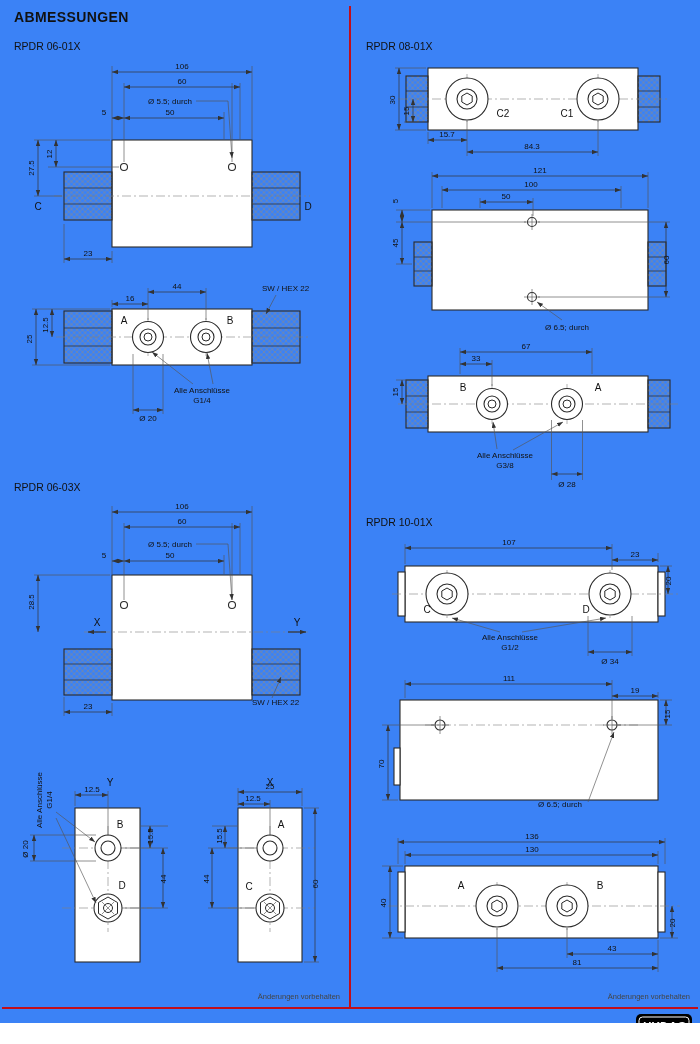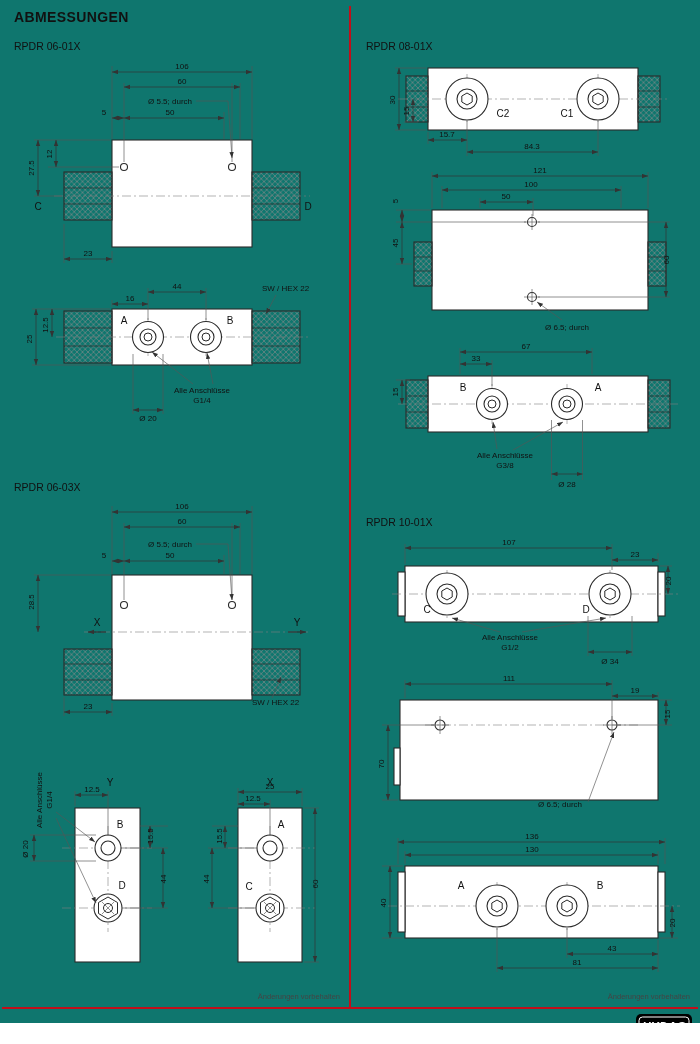--- a/index.html
+++ b/index.html
@@ -1,16 +1,16 @@
 <!DOCTYPE html>
 <html><head>
 <meta charset="utf-8">
 <style>
   html,body{margin:0;padding:0;background:#ffffff}
-  .wrap{position:relative;width:700px;height:1023px;background:#0f766e;font-family:"Liberation Sans",sans-serif;overflow:hidden}
+  .wrap{position:relative;width:700px;height:1023px;background:#3b82f6;font-family:"Liberation Sans",sans-serif;overflow:hidden}
   svg{display:block}
   text{font-family:"Liberation Sans",sans-serif;fill:#111}
   .title{font-size:14px;font-weight:700;letter-spacing:.4px}
   .sec{font-size:10.5px}
   .d{font-size:8px}
   .p{font-size:10px}
   .note{font-size:7.5px;fill:#444}
   .logoT{font-size:11.5px;font-weight:700;font-style:italic;fill:#fff;letter-spacing:.5px}
   .ln{stroke:#2a2a2a;stroke-width:1.1;fill:none}
   .lnf{stroke:#2a2a2a;stroke-width:1.1;fill:#fff}

